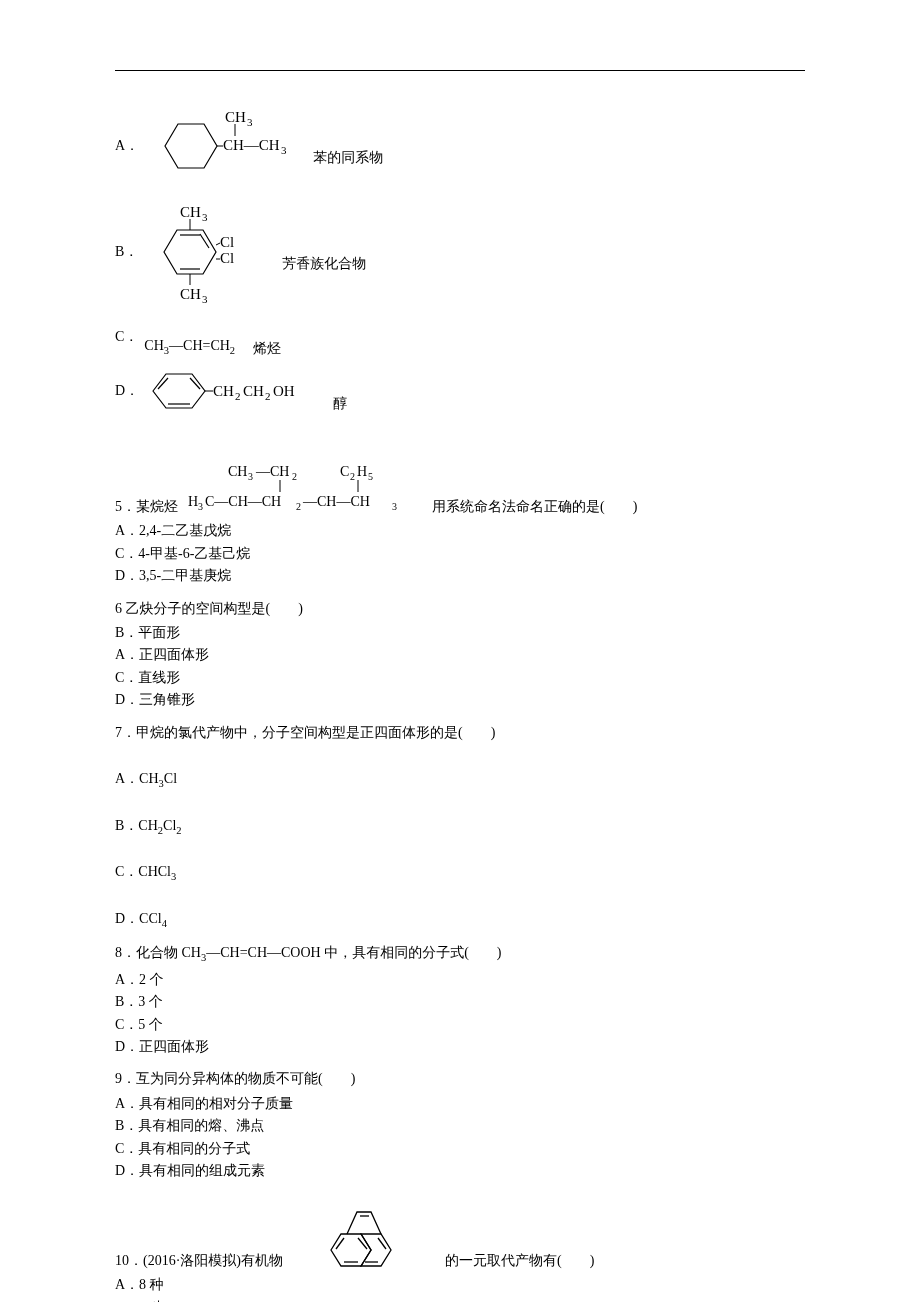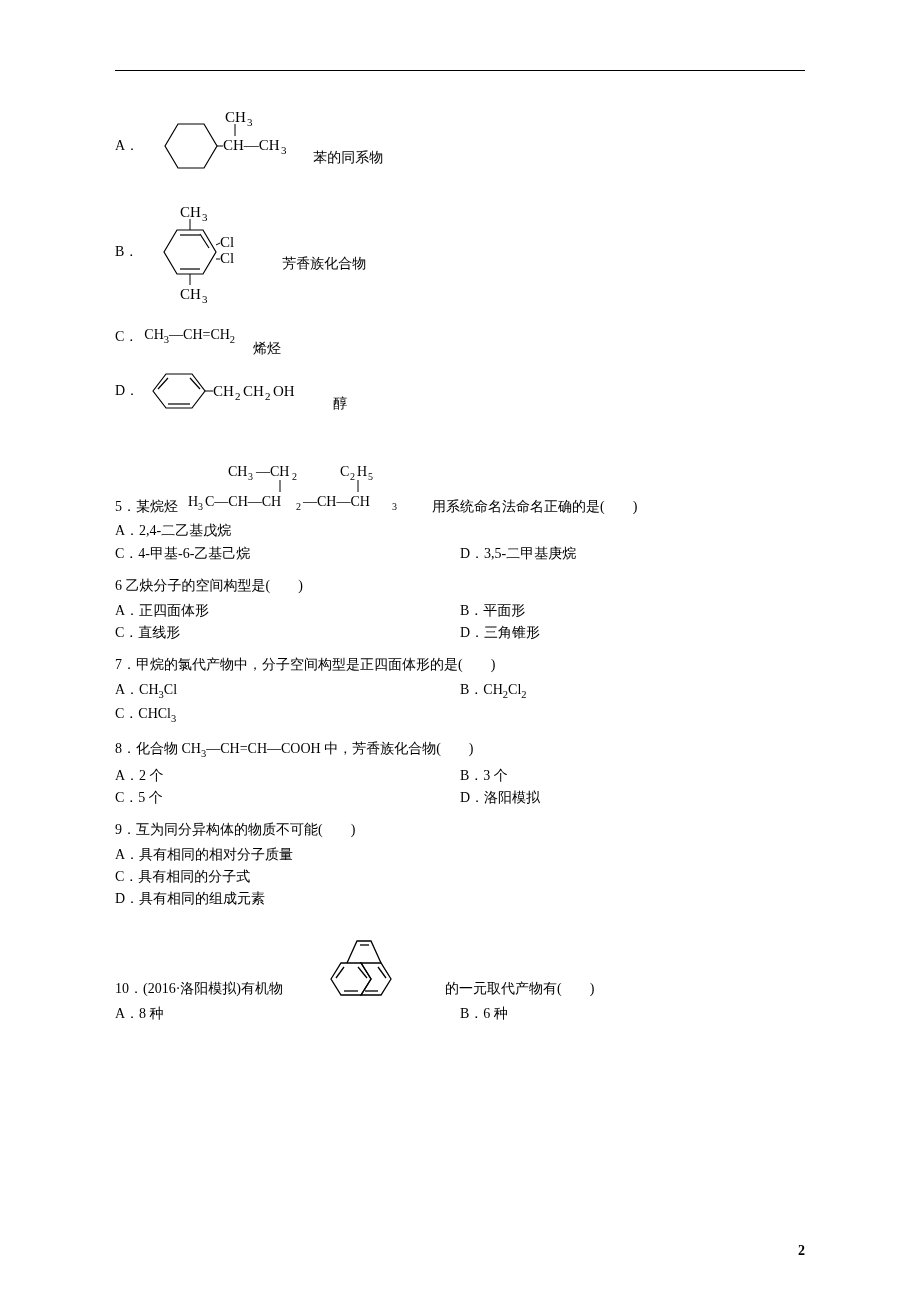--- a/index.html
+++ b/index.html
@@ -38,25 +38,26 @@
     margin-top: 25px;
   }
   .struct {
     display: inline-block;
   }
   .q-line {
     margin: 10px 0 2px 0;
   }
   .two-col {
     display: flex;
+    flex-direction: column;
   }
   .two-col > div {
     flex: 0 0 50%;
   }
-  .formula { font-family: "Times New Roman", serif; }
+  .formula { font-family: "Times New Roman", serif; margin-top: 22px; }
   sub { font-size: 0.75em; vertical-align: sub; }
   .page-num {
     position: absolute;
     bottom: 40px;
     right: 115px;
     font-family: "Times New Roman", serif;
     font-weight: bold;
   }
   .inline-svg {
     vertical-align: middle;
@@ -172,57 +173,61 @@
   <div class="two-col">
     <div>A．2,4-二乙基戊烷</div>
   </div>
   <div class="two-col">
     <div>C．4-甲基-6-乙基己烷</div>
     <div>D．3,5-二甲基庚烷</div>
   </div>
 
   <div class="q-line">6 乙炔分子的空间构型是(　　)</div>
   <div class="two-col">
+    <div>B．平面形</div>
     <div>A．正四面体形</div>
-    <div>B．平面形</div>
   </div>
   <div class="two-col">
     <div>C．直线形</div>
     <div>D．三角锥形</div>
   </div>
 
   <div class="q-line">7．甲烷的氯代产物中，分子空间构型是正四面体形的是(　　)</div>
   <div class="two-col">
     <div class="formula">
       <span>A．CH</span><sub>3</sub><span>Cl</span>
     </div>
     <div class="formula">
       <span>B．CH</span><sub>2</sub><span>Cl</span><sub>2</sub>
     </div>
   </div>
   <div class="two-col">
     <div class="formula">
       <span>C．CHCl</span><sub>3</sub>
     </div>
+    <div class="formula">
+      <span>D．CCl</span><sub>4</sub>
+    </div>
   </div>
 
   <div class="q-line">
-    <span>8．化合物 CH</span><sub class="formula">3</sub><span>—CH=CH—COOH 中，芳香族化合物(　　)</span>
+    <span>8．化合物 CH</span><sub class="formula">3</sub><span>—CH=CH—COOH 中，具有相同的分子式(　　)</span>
   </div>
   <div class="two-col">
     <div>A．2 个</div>
     <div>B．3 个</div>
   </div>
   <div class="two-col">
     <div>C．5 个</div>
-    <div>D．洛阳模拟</div>
+    <div>D．正四面体形</div>
   </div>
 
   <div class="q-line">9．互为同分异构体的物质不可能(　　)</div>
   <div>A．具有相同的相对分子质量</div>
+  <div>B．具有相同的熔、沸点</div>
   <div>C．具有相同的分子式</div>
   <div>D．具有相同的组成元素</div>
 
   <div style="height:10px;"></div>
 
   <div class="q-line" style="display:flex;align-items:flex-end;gap:32px;">
     <span>10．(2016·洛阳模拟)有机物</span>
     <span style="margin:0 6px;">
       <svg class="inline-svg" width="86" height="70">
         <g fill="none" stroke="#000" stroke-width="1.3">

